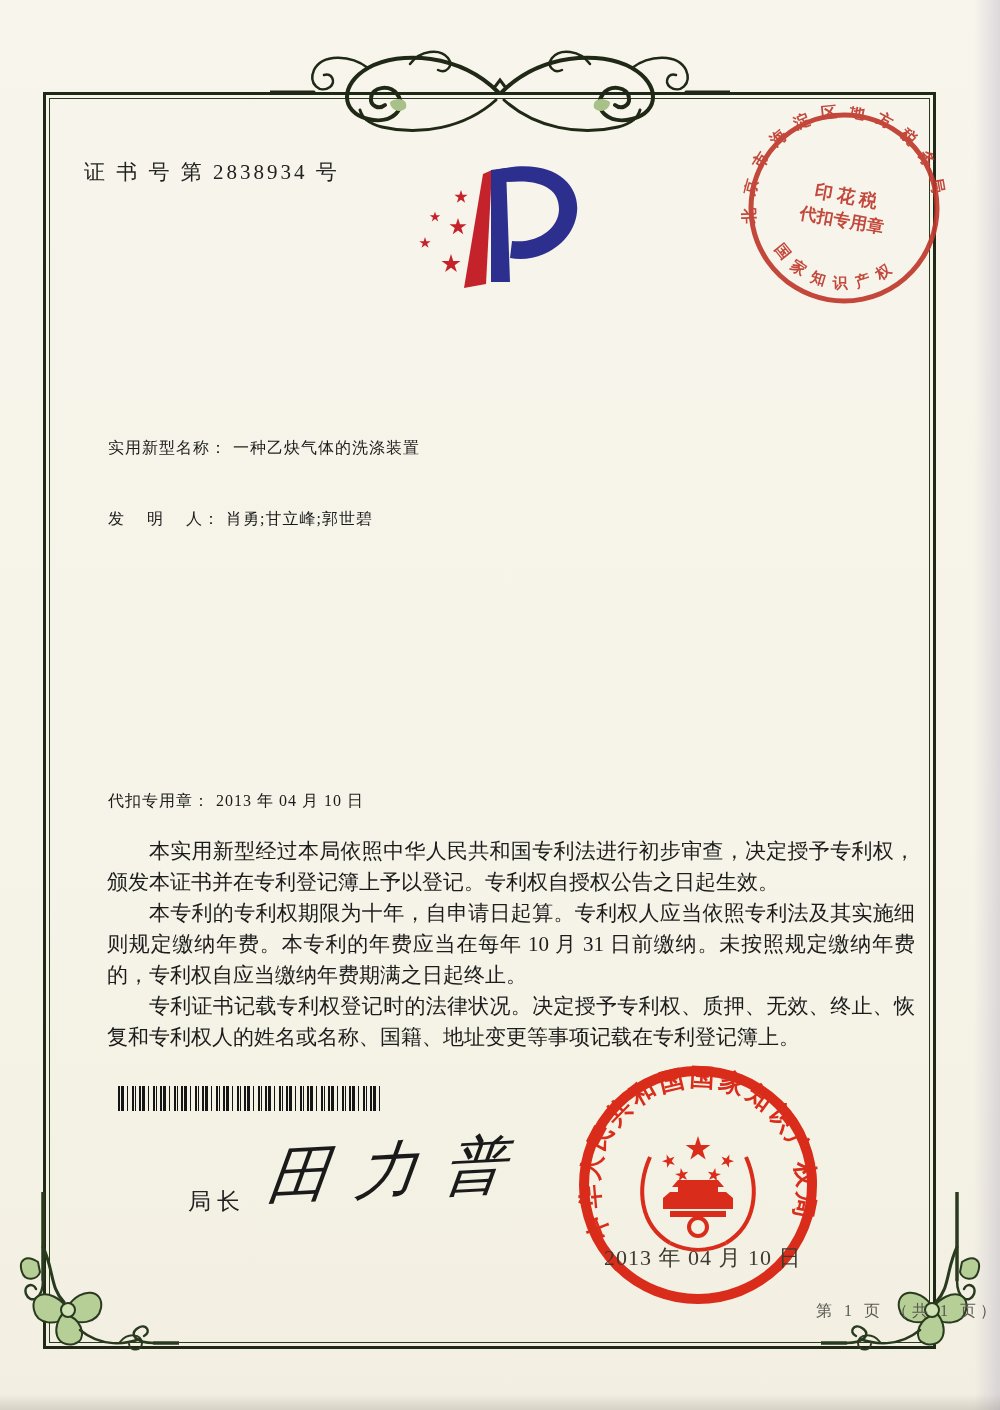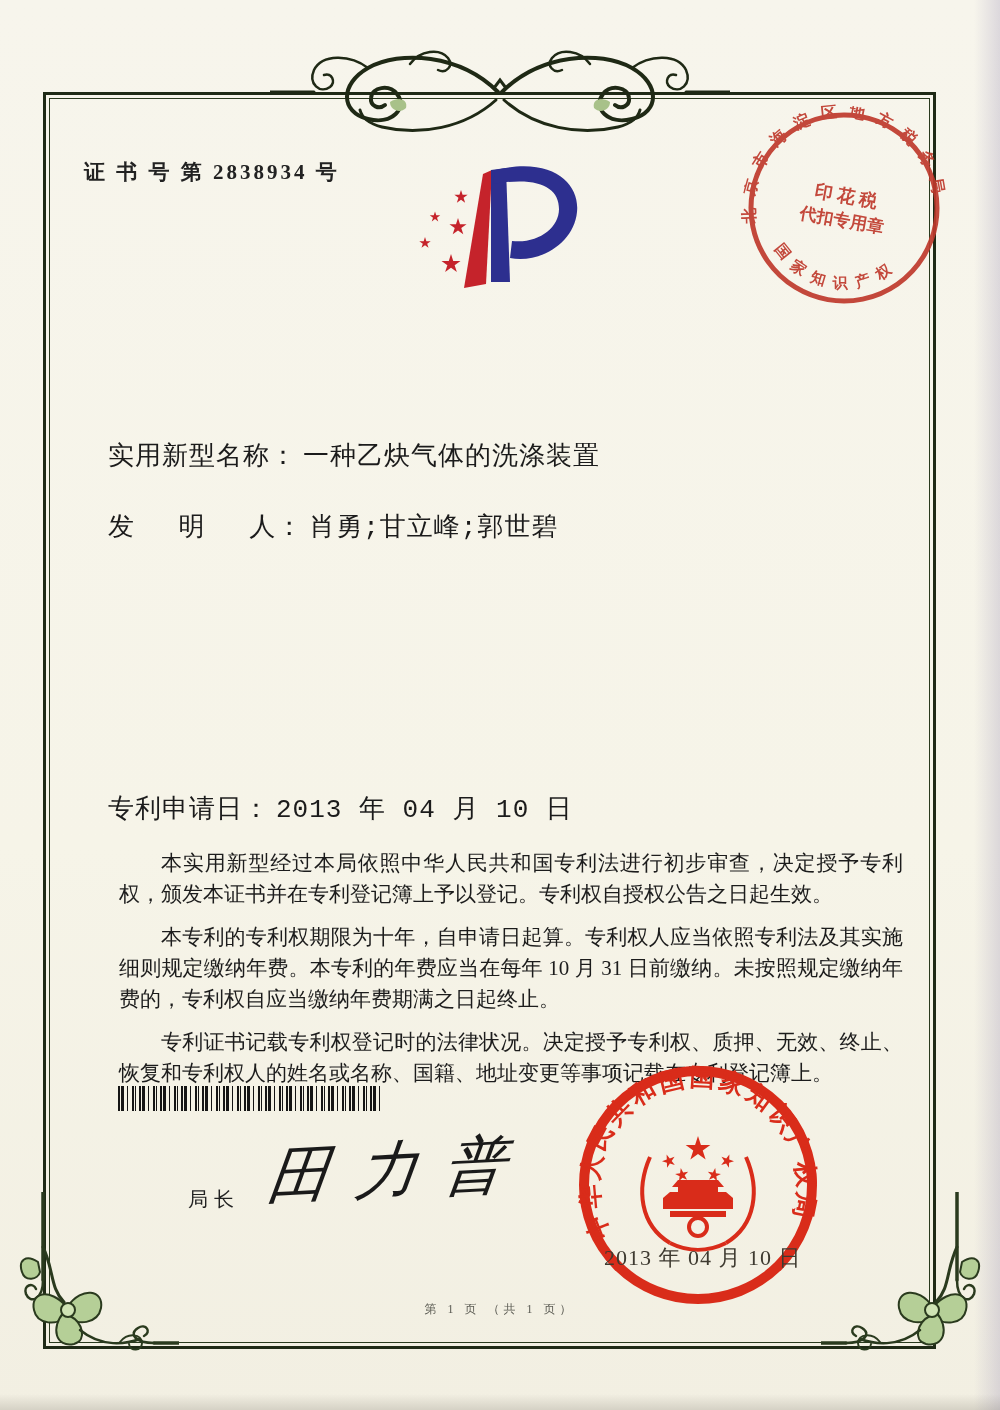--- a/index.html
+++ b/index.html
@@ -13,48 +13,48 @@
   .edge-right{position:absolute;top:0;right:0;width:26px;height:100%;
     background:linear-gradient(to right,rgba(150,140,180,0),rgba(150,140,180,.28));}
   .edge-bottom{position:absolute;bottom:0;left:0;width:100%;height:16px;
     background:linear-gradient(to bottom,rgba(110,105,95,0),rgba(110,105,95,.22));}
   
   .frame{position:absolute;left:43px;top:92px;width:887px;height:1251px;
     border:3px solid #1f2a16;z-index:1;}
   .frame-inner{position:absolute;inset:3px;border:1px solid #2a3a1e;}
   .ornament{position:absolute;z-index:2;}
   .content{position:absolute;inset:0;z-index:2;}
-  .certno{position:absolute;left:84px;top:158px;font-size:21px;letter-spacing:3px;color:#222;font-weight:bold;}
+  .certno{position:absolute;left:84px;top:158px;font-size:21px;letter-spacing:3px;color:#222;}
   .logo{position:absolute;left:388px;top:154px;}
   .title{position:absolute;left:0;top:296px;width:100%;text-align:center;
     font-size:50px;font-weight:700;letter-spacing:13px;color:#111;}
-  .frow{position:absolute;left:108px;font-size:26px;color:#1b1b1b;white-space:nowrap;font-family:Liberation Mono, monospace;}
+  .frow{position:absolute;left:108px;font-size:16px;color:#1b1b1b;white-space:nowrap;}
   .frow .flabel{letter-spacing:1px;}
   .frow .fvalue{margin-left:6px;letter-spacing:1px;}
   .paras{position:absolute;left:107px;top:836px;width:808px;font-size:21px;
     line-height:31px;text-align:justify;color:#1c1c1c;}
-  .paras p{margin:12px;text-indent:2em;}
+  .paras p{margin:0;text-indent:2em;}
   .barcode{position:absolute;left:118px;top:1086px;width:263px;height:25px;
     background:repeating-linear-gradient(90deg,
       #151515 0 2px, transparent 2px 3px,
       #151515 3px 6px, transparent 6px 9px,
       #151515 9px 10px, transparent 10px 14px,
       #151515 14px 16px, transparent 16px 17px,
       #151515 17px 18px, transparent 18px 21px);}
-  .sig-title{position:absolute;left:188px;top:1186px;font-size:20px;letter-spacing:6px;color:#222;}
+  .sig-title{position:absolute;left:188px;top:1186px;font-size:23px;letter-spacing:6px;color:#222;}
   .sig-name{position:absolute;left:268px;top:1128px;font-size:62px;color:#1a1a1a;
     letter-spacing:26px;white-space:nowrap;
     transform:rotate(-3deg) skewX(-10deg);font-style:italic;}
   .seal{position:absolute;left:575px;top:1062px;width:246px;height:246px;z-index:3;}
   .seal-date{position:absolute;left:604px;top:1243px;width:210px;font-size:22px;
     letter-spacing:1px;color:#3e3a30;z-index:4;white-space:nowrap;}
   .taxstamp{position:absolute;left:742px;top:106px;width:204px;height:204px;
     transform:rotate(10deg);z-index:3;opacity:.92;}
-  .footer{position:absolute;left:0;top:1301px;width:100%;text-align:center;
-    font-size:12px;letter-spacing:4px;color:#5a5a52;}
+  .footer{position:absolute;left:0;top:1301px;width:100%;text-align:right;
+    font-size:16px;letter-spacing:4px;color:#5a5a52;}
   svg text{font-family:"Liberation Serif","DejaVu Serif",serif;}
 </style>
 </head>
 <body>
 
 <svg width="0" height="0" style="position:absolute" aria-hidden="true">
   <defs>
     <path id="star5" d="M0,-1 L0.2245,-0.309 0.9511,-0.309 0.3633,0.118 0.5878,0.809 0,0.382 -0.5878,0.809 -0.3633,0.118 -0.9511,-0.309 -0.2245,-0.309 Z"></path>
     <g id="corner-orn" stroke="#2a3a1e" fill="none" stroke-linecap="round">
       <path d="M29,0 L29,88" stroke-width="3.5"></path>
@@ -127,21 +127,21 @@
     </svg>
 
 
     <div class="frow" style="top:438px">
       <span class="flabel">实用新型名称：</span><span class="fvalue">一种乙炔气体的洗涤装置</span>
     </div>
     <div class="frow" style="top:509px">
       <span class="flabel">发　 明　 人：</span><span class="fvalue">肖勇;甘立峰;郭世碧</span>
     </div>
     <div class="frow" style="top:791px">
-      <span class="flabel">专利申请日：</span><span class="fvalue">2013 年 04 月 10 日</span>
+      <span class="flabel">代扣专用章：</span><span class="fvalue">2013 年 04 月 10 日</span>
     </div>
 
     <div class="paras">
       <p>本实用新型经过本局依照中华人民共和国专利法进行初步审查，决定授予专利权，颁发本证书并在专利登记簿上予以登记。专利权自授权公告之日起生效。</p>
       <p>本专利的专利权期限为十年，自申请日起算。专利权人应当依照专利法及其实施细则规定缴纳年费。本专利的年费应当在每年 10 月 31 日前缴纳。未按照规定缴纳年费的，专利权自应当缴纳年费期满之日起终止。</p>
       <p>专利证书记载专利权登记时的法律状况。决定授予专利权、质押、无效、终止、恢复和专利权人的姓名或名称、国籍、地址变更等事项记载在专利登记簿上。</p>
     </div>
 
     <div class="barcode"></div>
 

